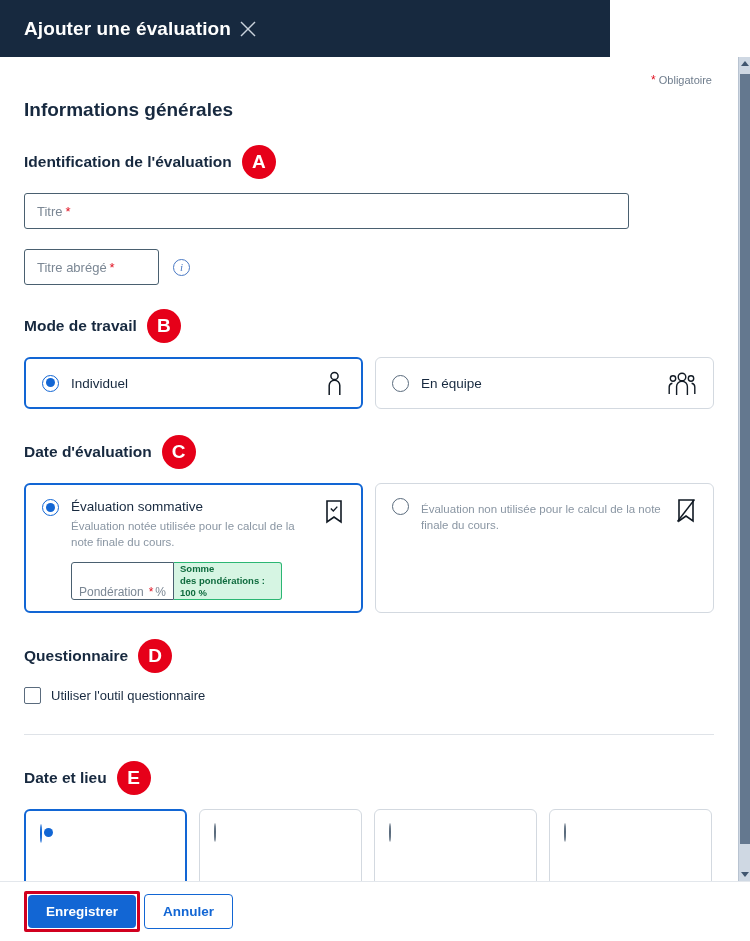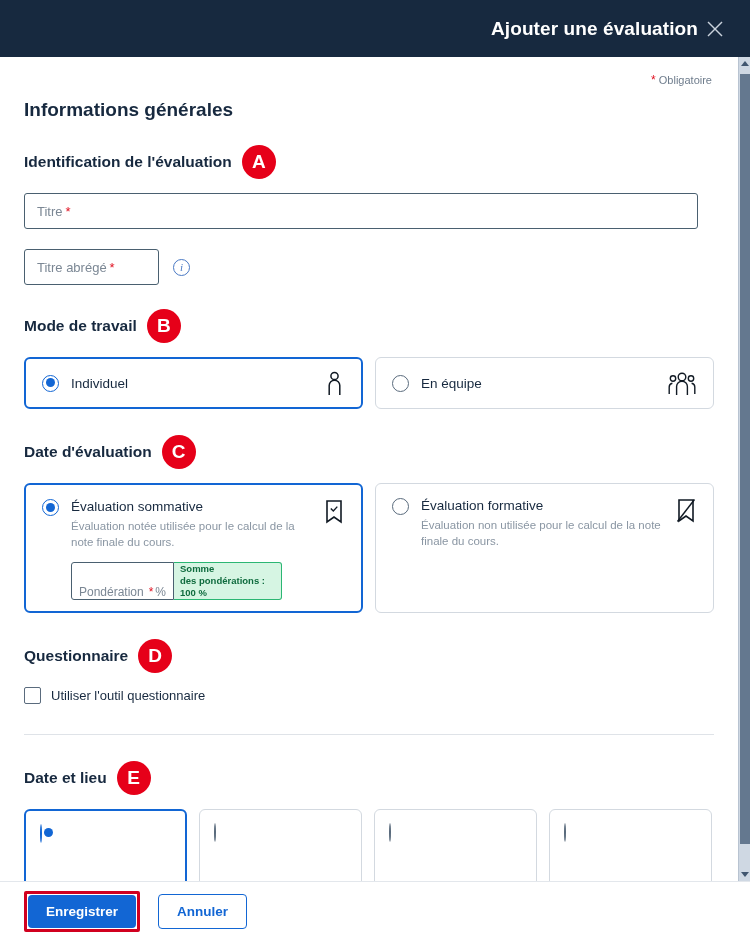--- a/index.html
+++ b/index.html
@@ -17,26 +17,26 @@
     width: 750px;
     height: 941px;
     background: #ffffff;
     overflow: hidden;
   }
 
   
   .modal-header {
     position: absolute;
     top: 0; left: 0;
-    width: 750px;
+    width: 610px;
     height: 57px;
     background: #17293f;
     display: flex;
     align-items: center;
-    justify-content: flex-end;
+    justify-content: flex-start;
     padding: 0 18px 0 24px;
   }
   .modal-title {
     color: #ffffff;
     font-size: 19px;
     font-weight: bold;
     letter-spacing: .1px;
   }
   .close-btn {
     width: 34px; height: 34px;
@@ -145,21 +145,21 @@
     height: 36px;
     border: 1px solid #4a6070;
     border-radius: 3px;
     background: #ffffff;
     display: flex;
     align-items: center;
     padding: 0 12px;
     font-size: 13px;
     color: #7b8794;
   }
-  .input-title { width: 674px; margin-bottom: 20px; }
+  .input-title { width: 605px; margin-bottom: 20px; }
   .input-short { width: 135px; }
 
   .star-red { color: #e01020; margin-left: 3px; }
 
   .row-inline { display: flex; align-items: center; gap: 14px; margin-bottom: 24px; }
 
   .info-icon {
     width: 17px; height: 17px;
     border: 1.4px solid #4a79c4;
     border-radius: 50%;
@@ -305,21 +305,21 @@
   .modal-footer {
     position: absolute;
     left: 0; bottom: 0;
     width: 750px;
     height: 60px;
     background: #ffffff;
     border-top: 1px solid #e3e7ec;
     display: flex;
     align-items: center;
     padding-left: 24px;
-    gap: 18px;
+    gap: 4px;
   }
   .btn-primary-wrap {
     border: 3px solid #d1001f;
     padding: 1px;
     border-radius: 2px;
     display: inline-flex;
   }
   .btn-primary {
     background: #1266d4;
     color: #ffffff;
@@ -454,21 +454,20 @@
             <span>des pondérations :</span>
             <span>100 %</span>
           </div>
         </div>
       </div>
 
       <div class="opt-card type-card">
         <div class="type-top">
           <span class="radio"></span>
           <div class="type-texts">
-            <div class="type-title">Évaluation formative</div>
             <div class="type-desc">Évaluation non utilisée pour le calcul de la note finale du cours.</div>
           </div>
           <span class="type-icon">
             <svg width="22" height="26" viewBox="0 0 22 26" fill="none" stroke="currentColor" stroke-width="1.6">
               <path d="M4 2 H18 V23 L11 18 L4 23 Z"></path>
               <line x1="2.5" y1="23.5" x2="19.5" y2="1.5" stroke-width="1.5"></line>
             </svg>
           </span>
         </div>
       </div>

